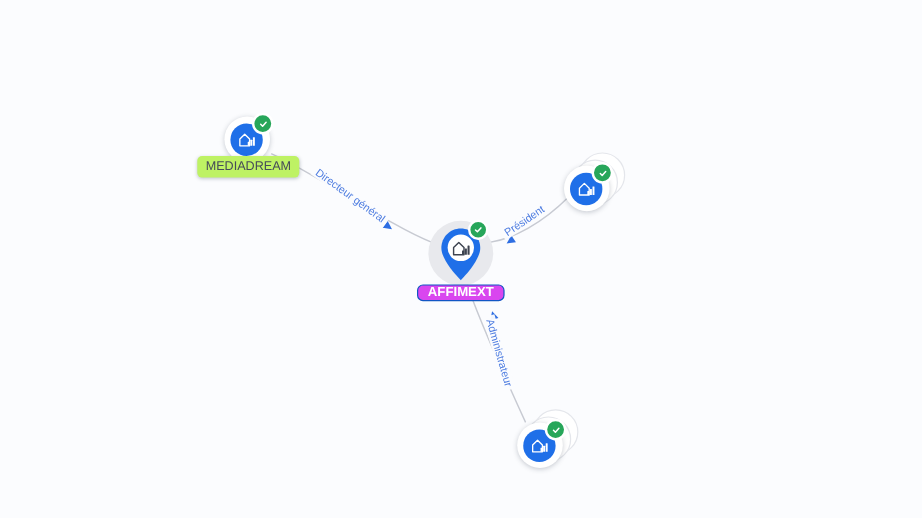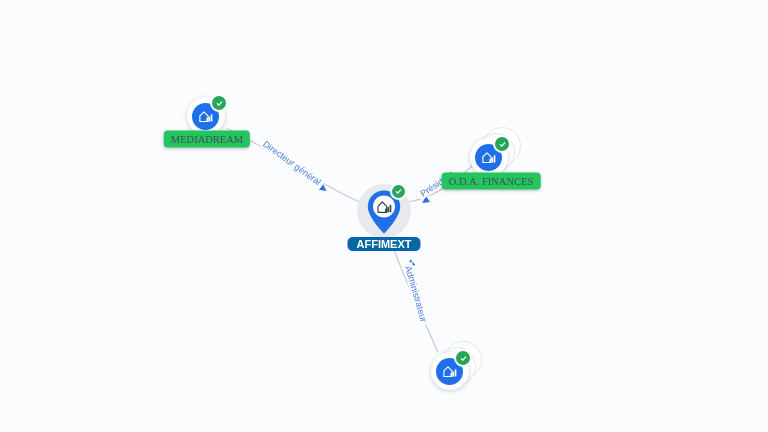--- a/index.html
+++ b/index.html
@@ -32,28 +32,27 @@
     background:#1f6fe8;color:#fff;
     display:flex;align-items:center;justify-content:center;
   }
   .badge{
     position:absolute;right:-3px;top:-3px;width:14px;height:14px;border-radius:50%;
     background:#27a65a;border:2px solid #fff;
     display:flex;align-items:center;justify-content:center;z-index:4;
   }
   .pill{
     position:absolute;z-index:5;transform:translate(-50%,-50%);
-    background:#22c55e;border-radius:4px;padding:3px 7px;
+    background:#bef264;border-radius:4px;padding:3px 7px;
     font-size:10.5px;color:#474c59;white-space:nowrap;
     box-shadow:0 1px 3px rgba(40,50,70,.25);
-    font-family:Liberation Serif, serif;
   }
   .pill-blue{
     position:absolute;z-index:5;transform:translate(-50%,-50%);
-    background:#0369a1;border:1px solid #1257c4;border-radius:5px;
+    background:#d946ef;border:1px solid #1257c4;border-radius:5px;
     padding:0 8px;font-size:11px;font-weight:bold;color:#fff;white-space:nowrap;
   }
   .halo{
     position:absolute;left:357px;top:184px;width:54px;height:54px;border-radius:50%;
     background:#e8e9ed;z-index:2;
   }
   .pin-wrap{position:absolute;left:366px;top:189px;width:36px;height:46px;z-index:3;cursor:pointer;}
   .pin-icon{
     position:absolute;left:374px;top:197px;width:20px;height:20px;z-index:4;
     color:#3e4450;display:flex;align-items:center;justify-content:center;
@@ -134,21 +133,20 @@
         <rect x="17" y="12" width="2.6" height="8" rx="0.5" stroke="none"></rect>
         <rect x="20.4" y="8.5" width="2.6" height="11.5" rx="0.5" stroke="none"></rect>
       </svg>
     </div>
     <div class="badge">
       <svg class="icon-svg" width="9" height="9" viewBox="0 0 16 16">
         <path d="M4 8.2 L6.8 11 L12 5.2" fill="none" stroke="#ffffff" stroke-width="2.2" stroke-linecap="round" stroke-linejoin="round"></path>
       </svg>
     </div>
   </div>
-  <div class="pill" style="left:491px;top:181px;">O.D.A. FINANCES</div>
 
   <div class="node" style="left:431px;top:352px;width:38px;height:38px;">
     <div class="ghost" style="left:13px;top:-11px;"></div>
     <div class="ghost" style="left:7px;top:-5px;"></div>
     <div class="white-circle"></div>
     <div class="blue-circle">
       <svg class="icon-svg" width="15" height="15" viewBox="0 0 24 24" fill="currentColor" stroke="currentColor">
         <path d="M3 11 L9.5 4.5 L16 11 V20 H3 Z" fill="none" stroke-width="1.8" stroke-linejoin="round"></path>
         <rect x="13.5" y="14.5" width="2.6" height="5.5" rx="0.5" stroke="none"></rect>
         <rect x="17" y="12" width="2.6" height="8" rx="0.5" stroke="none"></rect>

